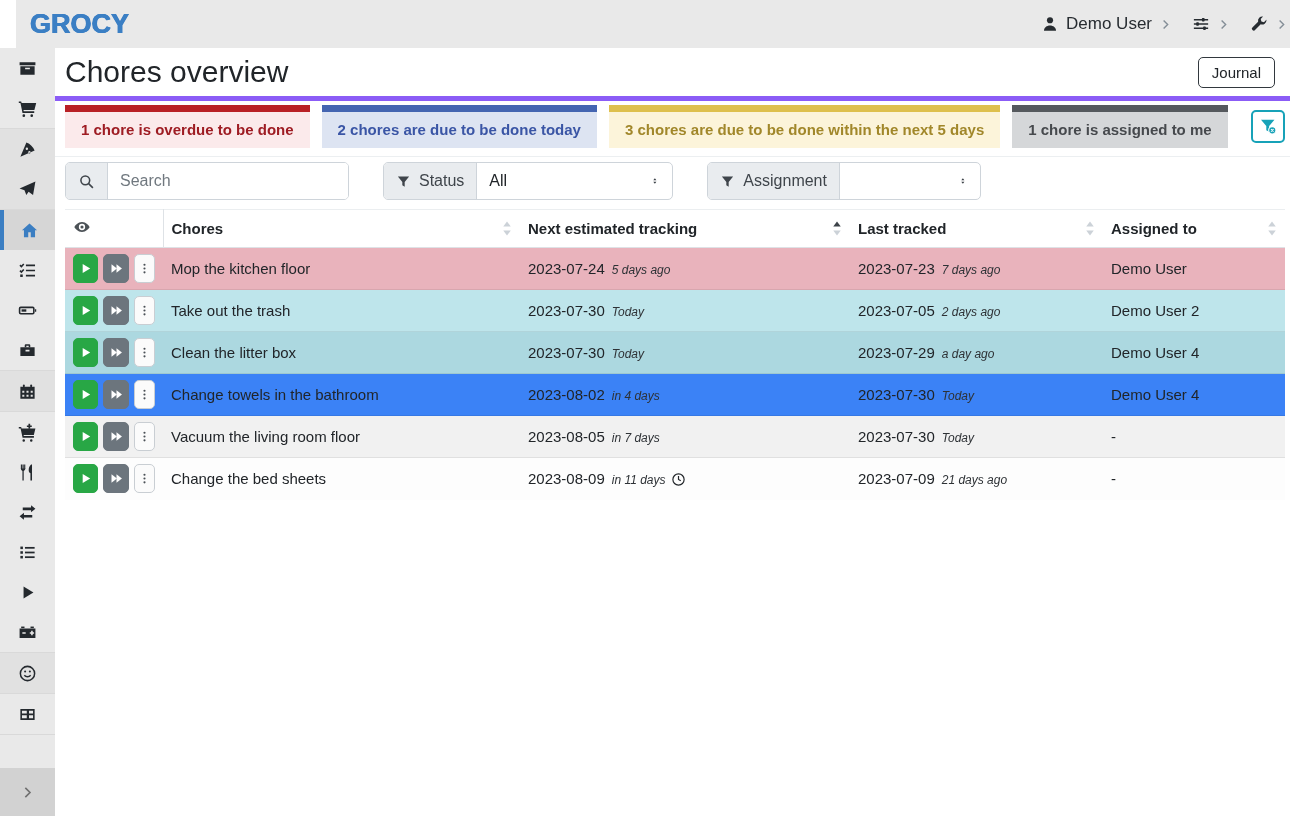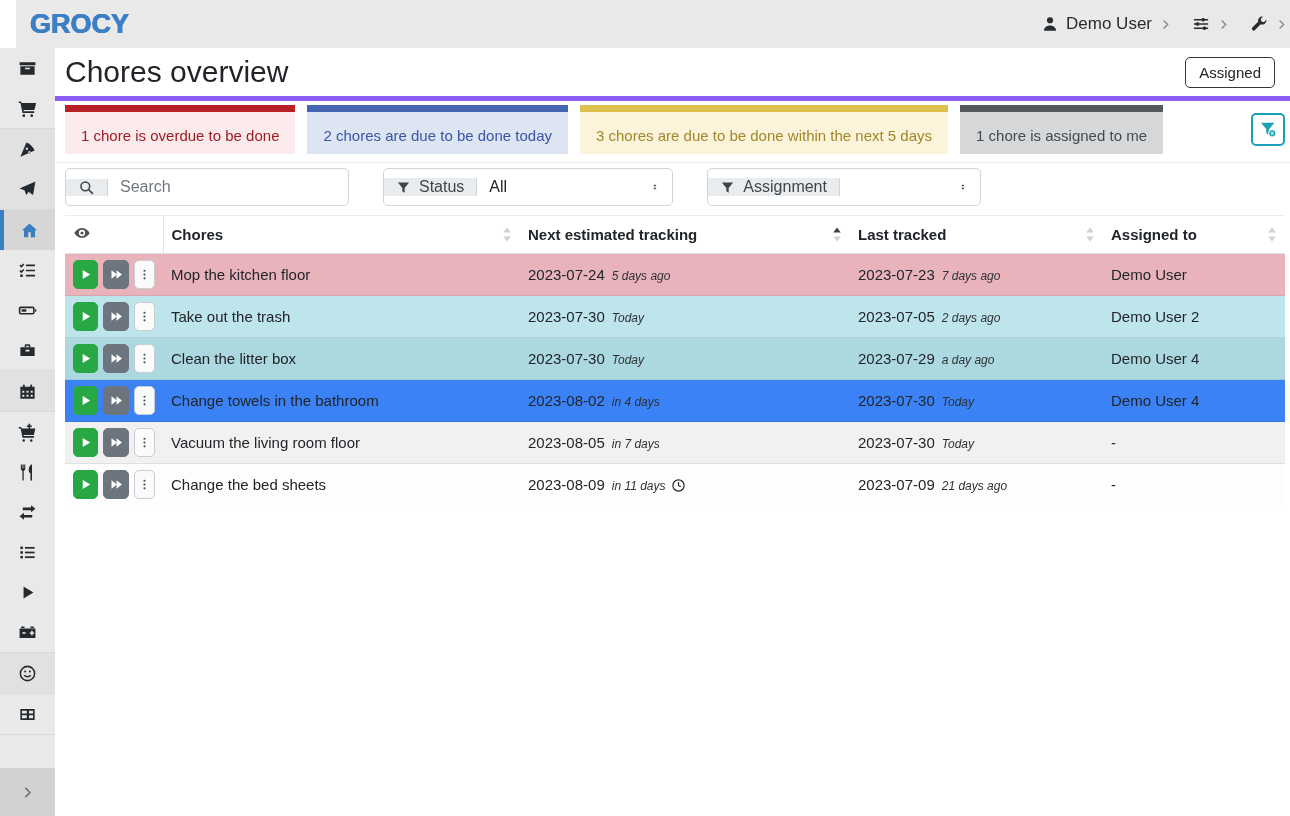--- a/index.html
+++ b/index.html
@@ -35,35 +35,35 @@
   .content { margin-left:55px; padding-top:48px; }
   .page-header { position:relative; padding:7px 16px 7px 10px; border-bottom:5px solid #8b5cf6; }
   .page-header h1 { font-size:30px; font-weight:500; color:#212529; }
   .btn-journal { position:absolute; top:9px; right:15px; background:#fff; color:#212529;
     border:1px solid #32383e; border-radius:5px; font-size:15px; padding:6px 13px;
     font-family:inherit; cursor:pointer; }
 
   
   .banners { display:flex; align-items:flex-start; gap:12px; padding:4px 5px 8px 10px;
     border-bottom:1px solid #eceff1; }
-  .banner { border-top:7px solid; padding:15px 16px 10px; font-size:15px; font-weight:400;
+  .banner { border-top:7px solid; padding:9px 16px 10px; font-size:15px; font-weight:700;
     white-space:nowrap; }
   .banner.danger   { border-color:#b92025; background:#fbeaeb; color:#9e1c23; }
   .banner.info     { border-color:#4465b1; background:#dde4f2; color:#3a55a5; }
   .banner.warning  { border-color:#dec04d; background:#fcf4da; color:#a1872a; }
   .banner.secondary{ border-color:#55595d; background:#d5d7d9; color:#46494d; }
   .btn-filter-clear { margin-left:auto; align-self:center; width:34px; height:33px;
     background:#fff; border:2px solid #17a2b8; border-radius:5px; display:flex;
     align-items:center; justify-content:center; cursor:pointer; }
   .btn-filter-clear .icon { width:19px; height:19px; color:#17a2b8; }
 
   
   .filters { display:flex; gap:34px; padding:5px 10px 9px; }
   .igroup { display:flex; height:38px; border:1px solid #ced4da; border-radius:5px;
-    background:#fff; overflow:hidden;align-items:center; }
+    background:#fff; overflow:hidden; }
   .iprepend { background:#e9ecef; border-right:1px solid #ced4da; display:flex;
     align-items:center; gap:8px; padding:0 12px; color:#3f454b; font-size:16px; }
   .iprepend .icon { width:15px; height:15px; color:#3f454b; }
   .igroup input { border:none; outline:none; font-family:inherit; font-size:16px;
     padding:0 12px; width:240px; color:#495057; }
   .igroup input::placeholder { color:#70787f; }
   .fake-select { display:flex; align-items:center; justify-content:space-between;
     padding:0 10px 0 12px; font-size:16px; color:#212529; cursor:pointer; }
   .fake-select .caret { width:9px; height:15px; color:#343a40; }
   .w-status { width:195px; } .w-assign { width:140px; }
@@ -335,21 +335,21 @@
           <path fill="none" stroke="currentColor" stroke-width="2.6" d="m8.5 4.5 7.5 7.5-7.5 7.5"></path>
         </svg>
       </span>
   </div>
 </aside>
 
 <main class="content">
 
   <div class="page-header">
     <h1>Chores overview</h1>
-    <button class="btn-journal">Assigned</button>
+    <button class="btn-journal">Journal</button>
   </div>
 
   <div class="banners">
 
     <div class="banner danger">1 chore is overdue to be done</div>
       <div class="banner info">2 chores are due to be done today</div>
       <div class="banner warning">3 chores are due to be done within the next 5 days</div>
       <div class="banner secondary">1 chore is assigned to me</div>
       <div class="btn-filter-clear">
       <span class="icon">

